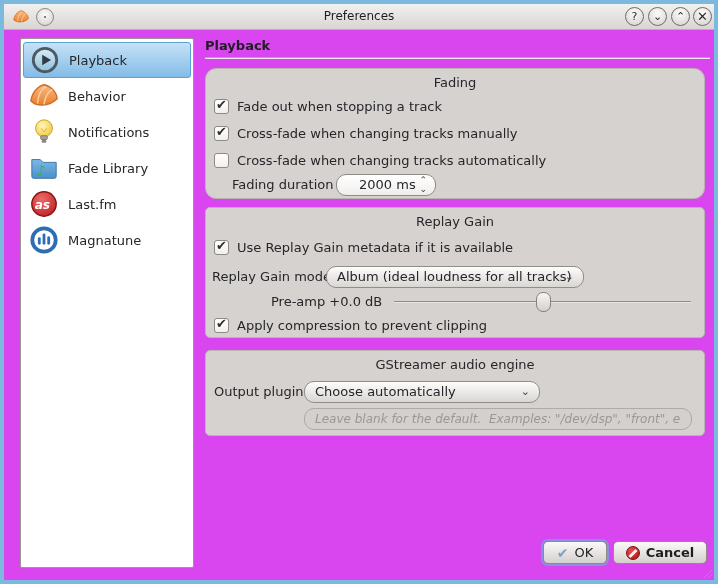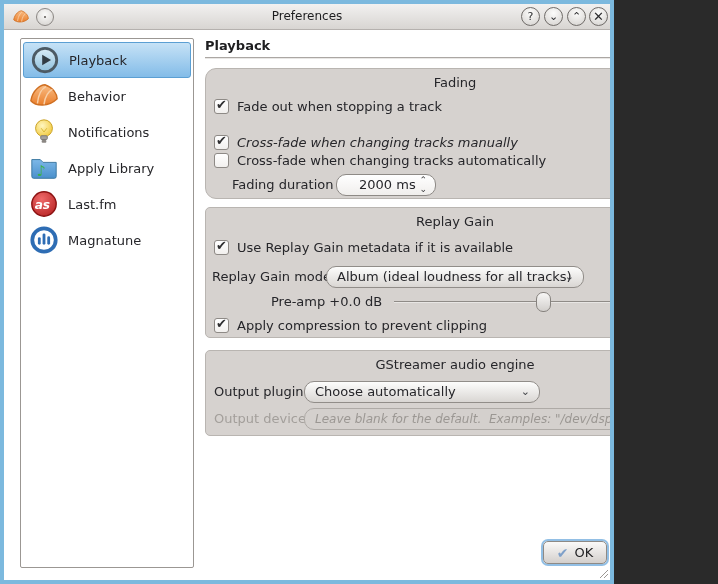--- a/index.html
+++ b/index.html
@@ -1,19 +1,19 @@
 <!DOCTYPE html>
 <html><head>
 <meta charset="utf-8">
 <style>
   html,body{margin:0;padding:0;background:#2a2a2a;font-family:"DejaVu Sans","Liberation Sans",sans-serif;}
   *{box-sizing:border-box;}
   #window{
-    position:relative;width:614px;height:584px;
-    border:4px solid #7cb9de;background:#ffffff;
+    position:relative;width:718px;height:584px;
+    border:4px solid #7cb9de;background:#d946ef;
     overflow:hidden;
   }
   
   .titlebar{
     position:absolute;left:0;top:0;right:0;height:26px;
     background:linear-gradient(#f2f1f0,#d8d5d2);
     border-bottom:1px solid #b5b1ae;
   }
   .titlebar-title{
     position:absolute;left:0;right:0;top:5px;text-align:center;
@@ -236,21 +236,21 @@
             <defs>
               <linearGradient id="bl" x1="0" y1="0" x2="0" y2="1">
           <stop offset="0" stop-color="#7db8e8"></stop>
                 <stop offset="1" stop-color="#4a90cc"></stop>
               </linearGradient>
             </defs>
           <path d="M3 7 h9 l3 3 h14 v15 a2 2 0 0 1 -2 2 h-22 a2 2 0 0 1 -2 -2 Z" fill="url(#bl)" stroke="#39759f"></path>
           <text x="8" y="25" font-size="16" font-weight="bold" fill="#3bb24a">♪</text>
         </svg>
       </span>
-      <span>Apply Library</span>
+      <span>Fade Library</span>
     </div>
 
     <div class="side-item">
       <span class="side-icon">
         <svg viewBox="0 0 32 32">
             <defs>
               <radialGradient id="rd" cx="0.4" cy="0.3" r="0.9">
           <stop offset="0" stop-color="#ef6a6a"></stop>
                 <stop offset="1" stop-color="#b01a1a"></stop>
               </radialGradient>
@@ -277,21 +277,21 @@
 
   <div class="page-heading">Playback</div>
   <div class="heading-sep"></div>
 
   <div class="groupbox g-fading">
     <div class="group-title">Fading</div>
     <div class="cbrow" style="left:8px;top:30px;text-align:right;">
       <span class="checkbox checked"></span>
       <span>Fade out when stopping a track</span>
     </div>
-    <div class="cbrow" style="left:8px;top:66px;font-style:italic;">
+    <div class="cbrow" style="left:8px;top:57px;">
       <span class="checkbox checked"></span>
       <span>Cross-fade when changing tracks manually</span>
     </div>
     <div class="cbrow" style="left:8px;top:84px;">
       <span class="checkbox"></span>
       <span>Cross-fade when changing tracks automatically</span>
     </div>
     <span class="fieldlabel" style="left:26px;top:105px;">Fading duration</span>
     <div class="spinbox" style="left:130px;top:105px;">
       <span>2000 ms</span>
@@ -324,21 +324,20 @@
     </div>
   </div>
 
   <div class="groupbox g-gst">
     <div class="group-title">GStreamer audio engine</div>
     <span class="fieldlabel" style="left:8px;top:30px;">Output plugin</span>
     <div class="combobox" style="left:98px;top:30px;width:236px;">
       <span>Choose automatically</span>
       <span class="combo-arrow">⌄</span>
     </div>
-    <span class="fieldlabel disabled" style="left:8px;top:57px;">Output device</span>
     <input class="lineedit" style="left: 98px; top: 57px; width: 388px;" disabled="" placeholder="Leave blank for the default.  Examples: &quot;/dev/dsp&quot;, &quot;front&quot;, etc.">
   </div>
 
   <div class="btn btn-ok">
     <span class="ok-check">✔</span>
     <span>OK</span>
   </div>
   <div class="btn btn-cancel">
     <span class="cancel-ico"></span>
     <span>Cancel</span>

